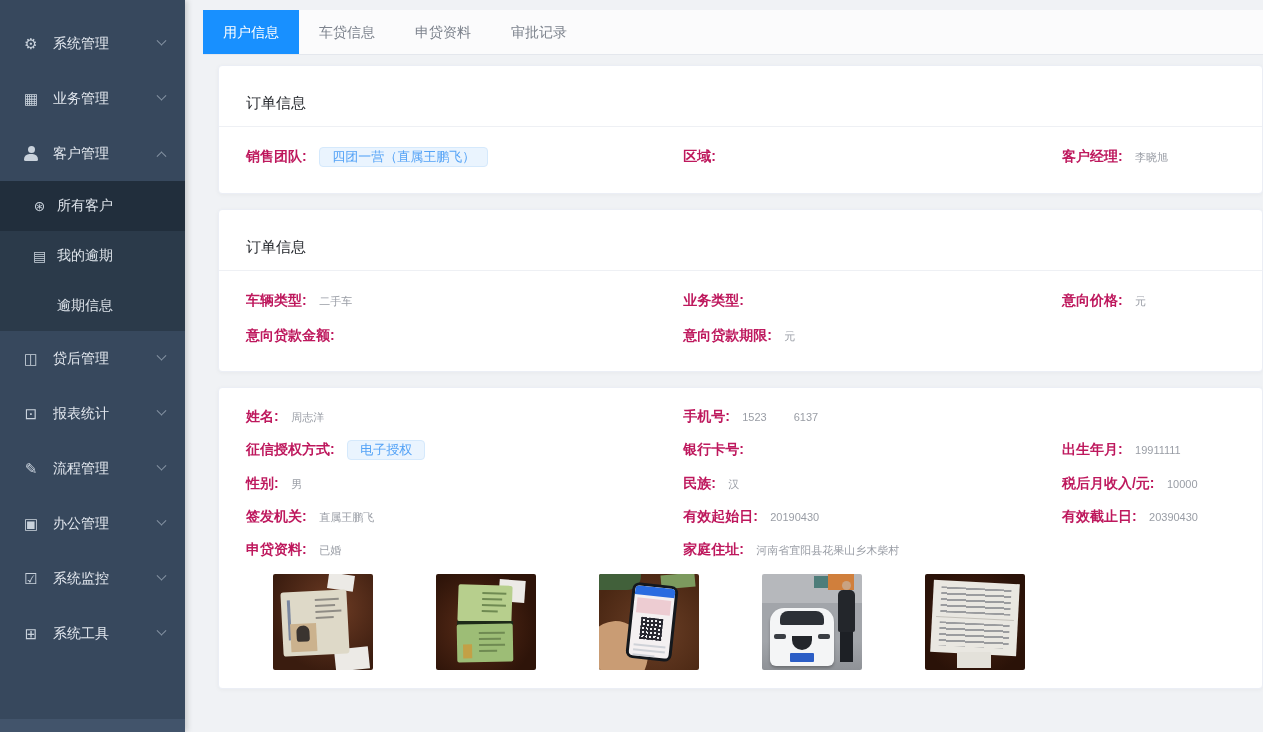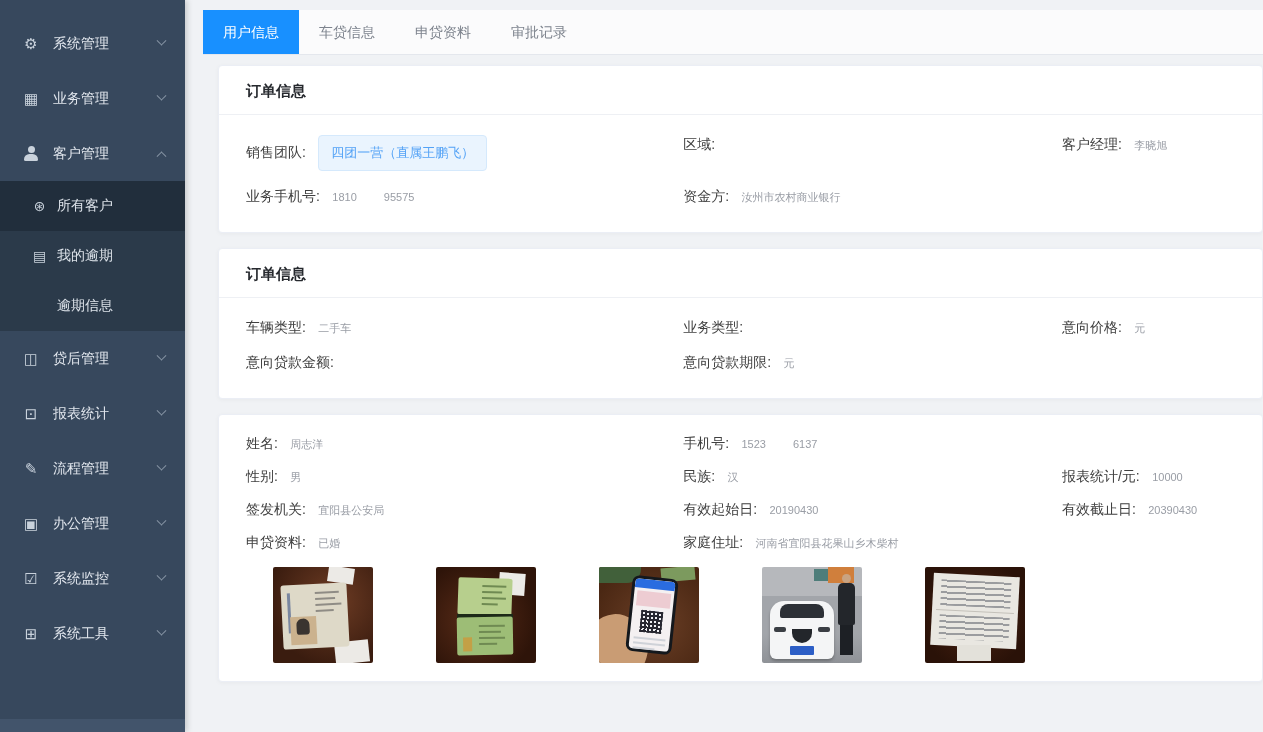--- a/index.html
+++ b/index.html
@@ -32,30 +32,30 @@
   .main { position:absolute; left:185px; top:0; right:0; bottom:0; }
   .tabbar { margin:10px 0 0 18px; height:45px; background:#fbfbfc;
             border-bottom:1px solid #e4e7ed; display:flex; }
   .tab { min-width:96px; padding:0 18px; line-height:45px; text-align:center;
          font-size:14px; color:#7d838d; cursor:pointer; }
   .tab.active { background:#1890ff; color:#fff; }
 
   .card { margin:10px 0 0 33px; background:#fff; border:1px solid #ebeef5;
           border-radius:4px; box-shadow:0 1px 4px rgba(0,0,0,.04); }
   .card + .card { margin-top:15px; }
-  .card-h { padding:16px 27px 13px; font-size:15px; font-weight:bold; color:#26292e;
+  .card-h { padding:28px 27px 13px; font-size:15px; font-weight:normal; color:#26292e;
             border-bottom:1px solid #eef0f4; }
   .card-b { padding:12px 27px 18px; }
   .frow { display:grid; grid-template-columns:44.2% 38.3% 17.5%; }
   .cell { padding:8px 0; white-space:nowrap; }
   .bcell { padding:7px 0; }
-  .fl { font-weight:normal; color:#404040; font-size:14px; margin-right:8px; }
+  .fl { font-weight:bold; color:#be185d; font-size:14px; margin-right:8px; }
   .fv { color:#9b9fa6; font-size:11px; color:#999da5; }
   .mask { display:inline-block; width:27px; height:11px; background:#fff; vertical-align:baseline; }
-  .tagchip { display:inline-block; padding:8px 12px; font-size:13px; color:#53a2f6;
+  .tagchip { display:inline-block; padding:0 12px; font-size:13px; color:#53a2f6;
              background:#eaf4fe; border:1px solid #d5e9fc; border-radius:4px; cursor:pointer; }
 
   
   .photos { display:flex; gap:63px; padding:8px 0 0 27px; }
   .thumb { width:100px; cursor:pointer; }
   .timg { width:100px; height:96px; position:relative; overflow:hidden; border-radius:2px; }
   .abs { position:absolute; }
 
   .t1 { background:radial-gradient(circle at 60% 35%, #6e3c24, #3a1c0f 75%); }
   .t2 { background:radial-gradient(circle at 40% 55%, #5a2c18, #2e1409 75%); }
@@ -194,31 +194,20 @@
         </div>
         <div class="cell">
           <span class="fl">区域:</span>
           <span class="fv"></span>
         </div>
         <div class="cell">
           <span class="fl">客户经理:</span>
           <span class="fv">李晓旭</span>
         </div>
       </div>
-      <div class="frow">
-        <div class="cell">
-          <span class="fl">业务手机号:</span>
-          <span class="fv">1810</span><span class="mask"></span><span class="fv">95575</span>
-        </div>
-        <div class="cell">
-          <span class="fl">资金方:</span>
-          <span class="fv">汝州市农村商业银行</span>
-        </div>
-        <div class="cell"></div>
-      </div>
     </div>
   </section>
 
   <section class="card">
     <div class="card-h">订单信息</div>
     <div class="card-b">
       <div class="frow">
         <div class="cell">
           <span class="fl">车辆类型:</span>
           <span class="fv">二手车</span>
@@ -253,36 +242,50 @@
           <span class="fl">姓名:</span>
           <span class="fv">周志洋</span>
         </div>
         <div class="cell bcell">
           <span class="fl">手机号:</span>
           <span class="fv">1523</span><span class="mask"></span><span class="fv">6137</span>
         </div>
       </div>
       <div class="frow">
         <div class="cell bcell">
+          <span class="fl">征信授权方式:</span>
+          <span class="tagchip">电子授权</span>
+        </div>
+        <div class="cell bcell">
+          <span class="fl">银行卡号:</span>
+          <span class="fv"></span>
+        </div>
+        <div class="cell bcell">
+          <span class="fl">出生年月:</span>
+          <span class="fv">19911111</span>
+        </div>
+      </div>
+      <div class="frow">
+        <div class="cell bcell">
           <span class="fl">性别:</span>
           <span class="fv">男</span>
         </div>
         <div class="cell bcell">
           <span class="fl">民族:</span>
           <span class="fv">汉</span>
         </div>
         <div class="cell bcell">
-          <span class="fl">报表统计/元:</span>
+          <span class="fl">税后月收入/元:</span>
           <span class="fv">10000</span>
         </div>
       </div>
       <div class="frow">
         <div class="cell bcell">
           <span class="fl">签发机关:</span>
-          <span class="fv">宜阳县公安局</span>
+          <span class="fv">直属王鹏飞</span>
         </div>
         <div class="cell bcell">
           <span class="fl">有效起始日:</span>
           <span class="fv">20190430</span>
         </div>
         <div class="cell bcell">
           <span class="fl">有效截止日:</span>
           <span class="fv">20390430</span>
         </div>
       </div>

